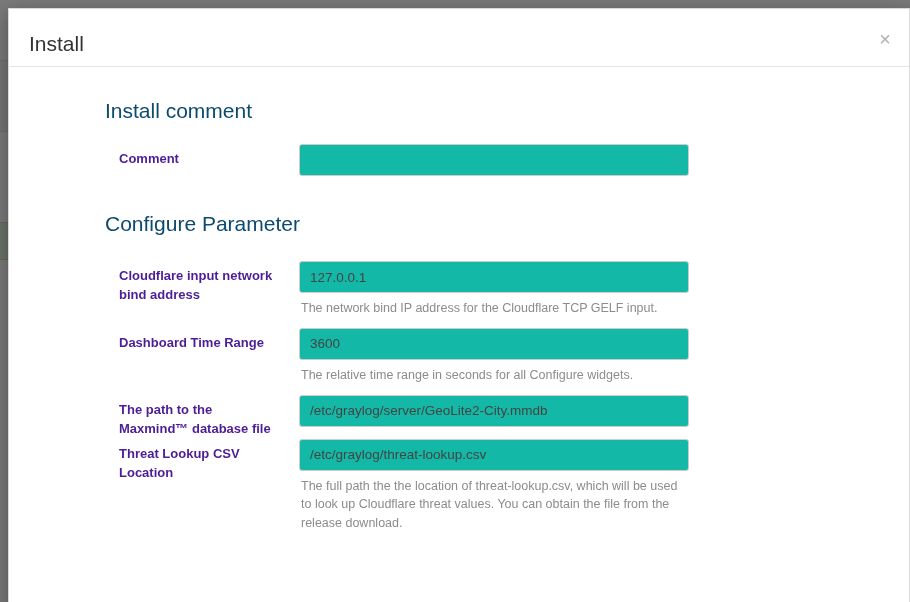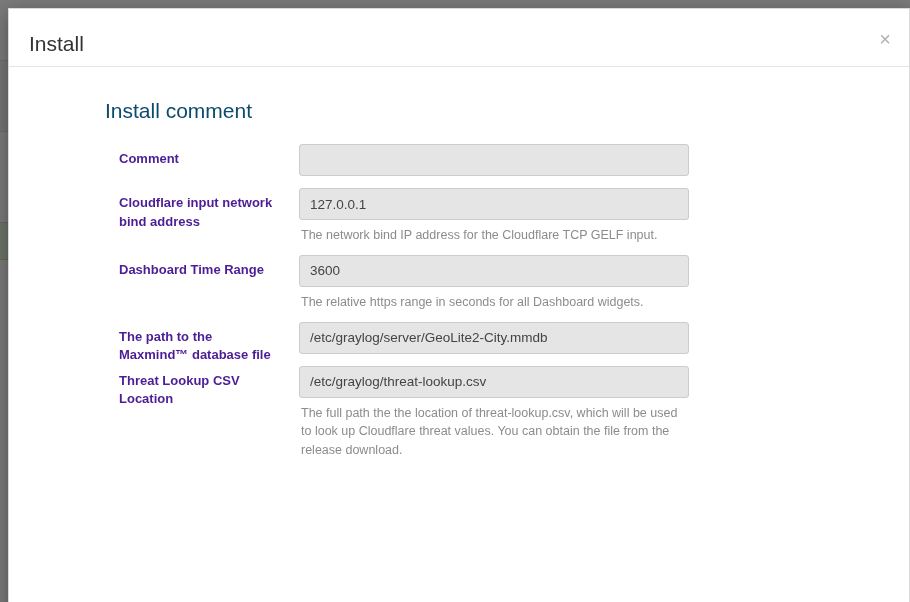--- a/index.html
+++ b/index.html
@@ -148,21 +148,21 @@
     width: 390px;
   }
   .form-control {
     display: block;
     width: 100%;
     height: 32px;
     box-sizing: border-box;
     padding: 5px 10px;
     font-size: 13.5px;
     color: #444444;
-    background: #e5e5e5;
+    background: #14b8a6;
     border: 1px solid #cccccc;
     border-radius: 3px;
     font-family: "Liberation Sans", sans-serif;
     outline: none;
   }
   .help-block {
     font-size: 12.5px;
     color: #8c8c8c;
     margin: 6px 2px 0 2px;
     line-height: 1.5;
@@ -191,34 +191,35 @@
 
     <h2 class="section-title">Install comment</h2>
 
     <div class="form-row">
       <div class="form-label">Comment</div>
       <div class="form-control-wrap">
         <input class="form-control" type="text" value="" style="">
       </div>
     </div>
 
+    <h2 class="section-title second">Configure Parameter</h2>
 
     <div class="form-row">
       <div class="form-label">Cloudflare input network bind address</div>
       <div class="form-control-wrap">
         <input class="form-control" type="text" value="127.0.0.1" style="">
         <div class="help-block">The network bind IP address for the Cloudflare TCP GELF input.</div>
       </div>
     </div>
 
     <div class="form-row">
       <div class="form-label">Dashboard Time Range</div>
       <div class="form-control-wrap">
         <input class="form-control" type="text" value="3600" style="">
-        <div class="help-block">The relative https range in seconds for all Dashboard widgets.</div>
+        <div class="help-block">The relative time range in seconds for all Configure widgets.</div>
       </div>
     </div>
 
     <div class="form-row">
       <div class="form-label">The path to the Maxmind™ database file</div>
       <div class="form-control-wrap">
         <input class="form-control" type="text" value="/etc/graylog/server/GeoLite2-City.mmdb" style="">
       </div>
     </div>
 

